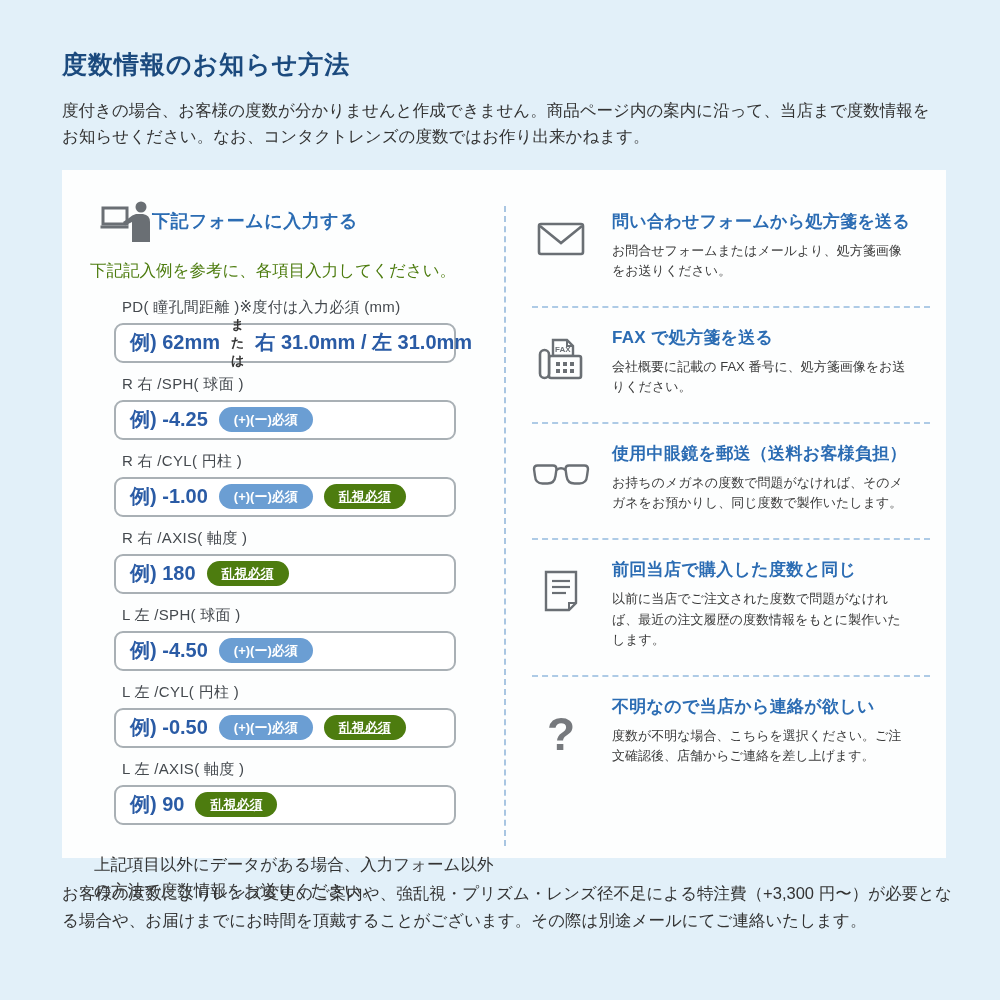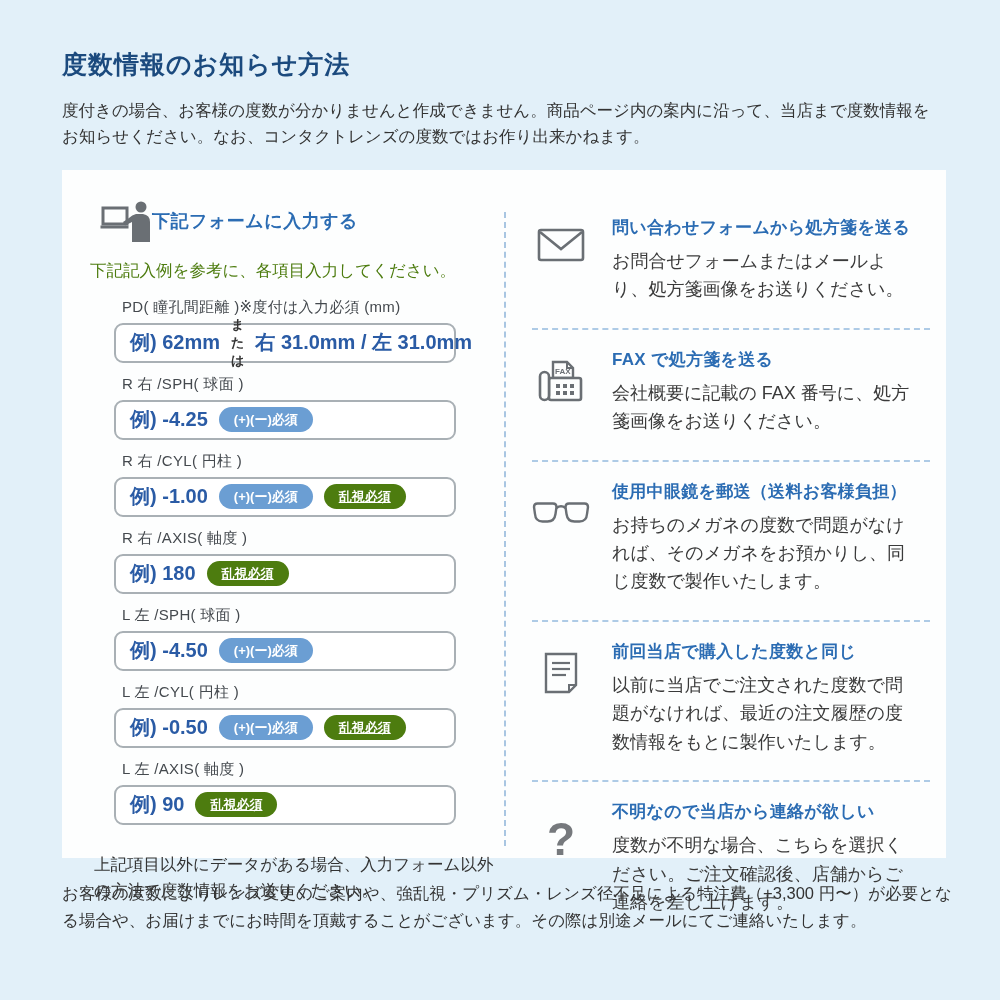--- a/index.html
+++ b/index.html
@@ -22,21 +22,21 @@
   }
 
   
   .panel {
     width:884px; height:688px; background:#fdfefe;
     display:flex; padding:28px 0 0 28px;
   }
   .col-left { width:414px; }
   .col-right {
     flex:1; border-left:2px dashed #a9c6e2;
-    padding:0 0 0 26px; margin:14px 16px 12px 0;
+    padding:0 0 0 26px; margin:8px 16px 12px 0;
   }
 
   
   .form-header { display:flex; align-items:center; gap:0; margin:2px 0 18px 10px; }
   .form-header .ttl { color:#2b6cb3; font-size:18px; font-weight:bold; letter-spacing:0.5px; }
   .form-subtitle { font-size:16.5px; margin:0 0 16px 0; color:#4d7c0f; }
   .fields { margin-left:24px; width:342px; }
   .field { margin-bottom:12px; }
   .field-label { font-size:15px; font-weight:normal; color:#44494e; margin:0 0 6px 8px; letter-spacing:0.3px; }
   .example-box {
@@ -51,21 +51,21 @@
   }
   .pill-blue { background:#6b9ed3; }
   .pill-orange { background:#4d7c0f;text-decoration:underline; }
   .form-note { font-size:16.5px; line-height:1.6; margin:26px 0 0 4px; width:400px; }
 
   
   .method { display:flex; gap:22px; padding:18px 0 24px; }
   .method:first-child { padding-top:4px; }
   .m-icon { width:58px; min-width:58px; display:flex; justify-content:center; padding-top:12px; }
   .m-title { color:#2b6cb3; font-size:17px; font-weight:bold; margin:0 0 8px; letter-spacing:0.3px; }
-  .m-body { font-size:18px; line-height:1.58; width:302px; color:#3a3a3a; }
+  .m-body { font-size:13px; line-height:1.58; width:302px; color:#3a3a3a; }
   .h-divider { border-top:2px dashed #aecbe6; height:0; }
 
   .q-mark { font-size:46px; font-weight:bold; color:#76797d; line-height:1; padding-top:4px; }
 
   
   .footer-note { font-size:16.5px; line-height:1.65; margin-top:22px; width:890px; color:#333; }
 
   svg { display:block; }
 </style>
 </head>

